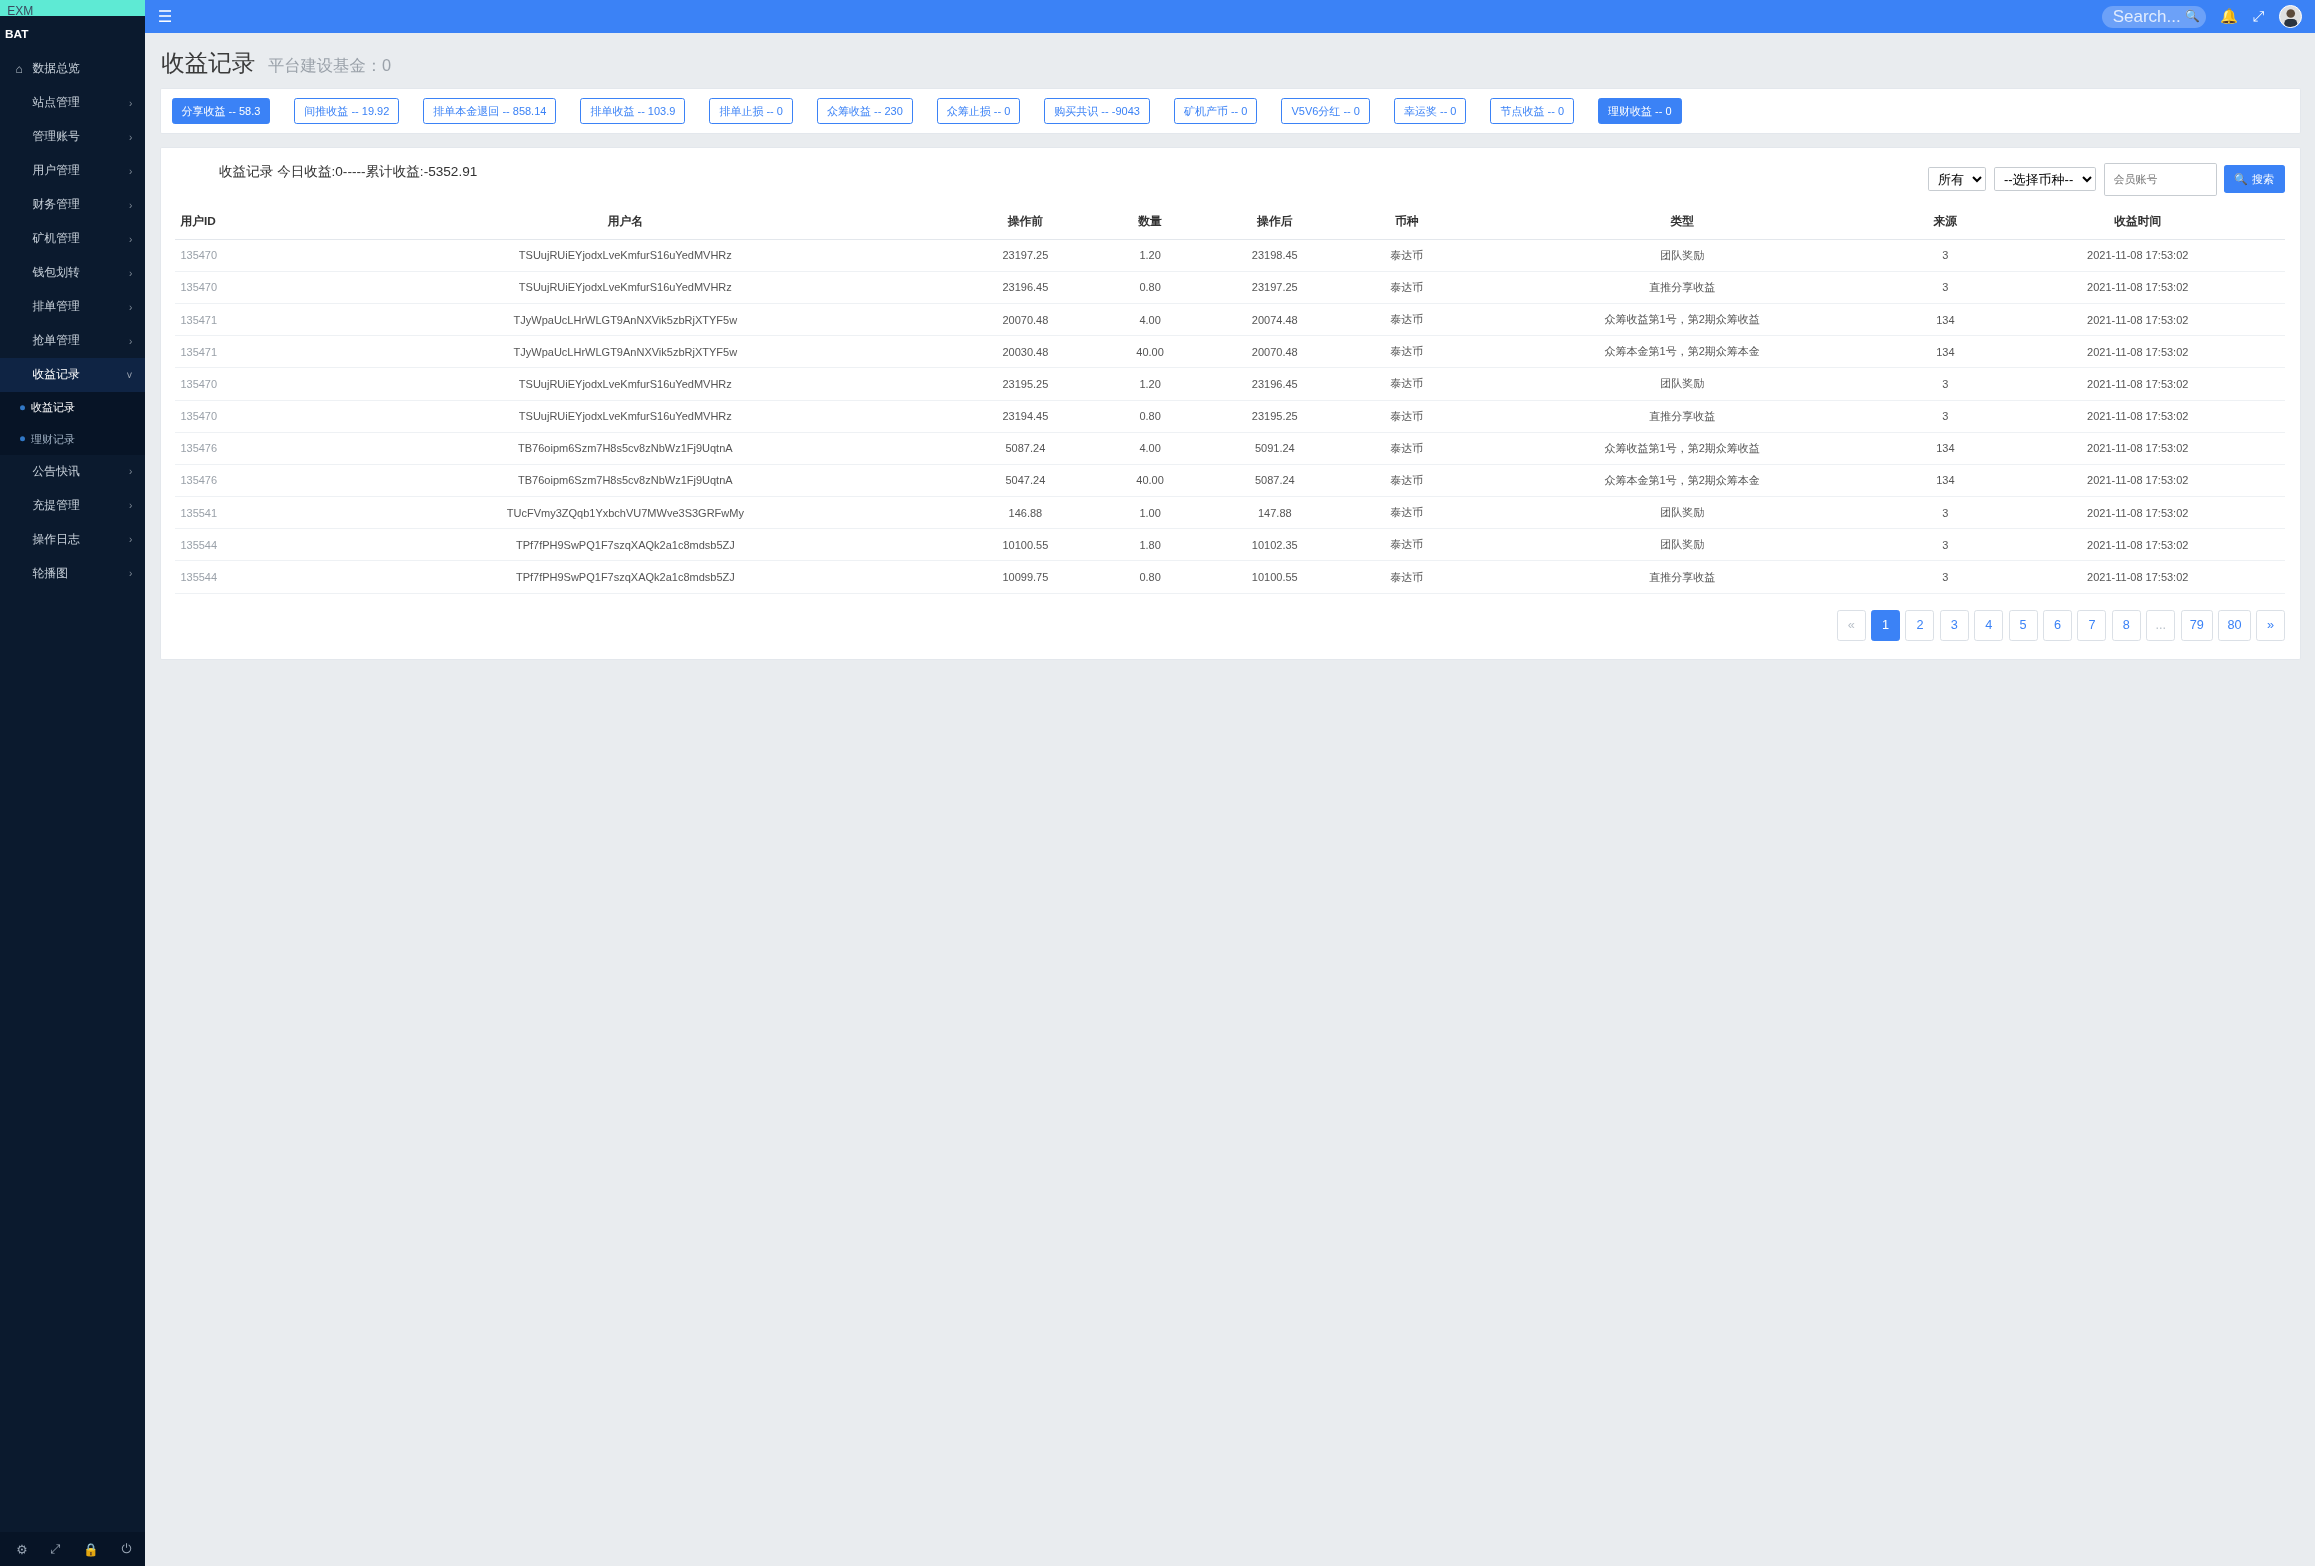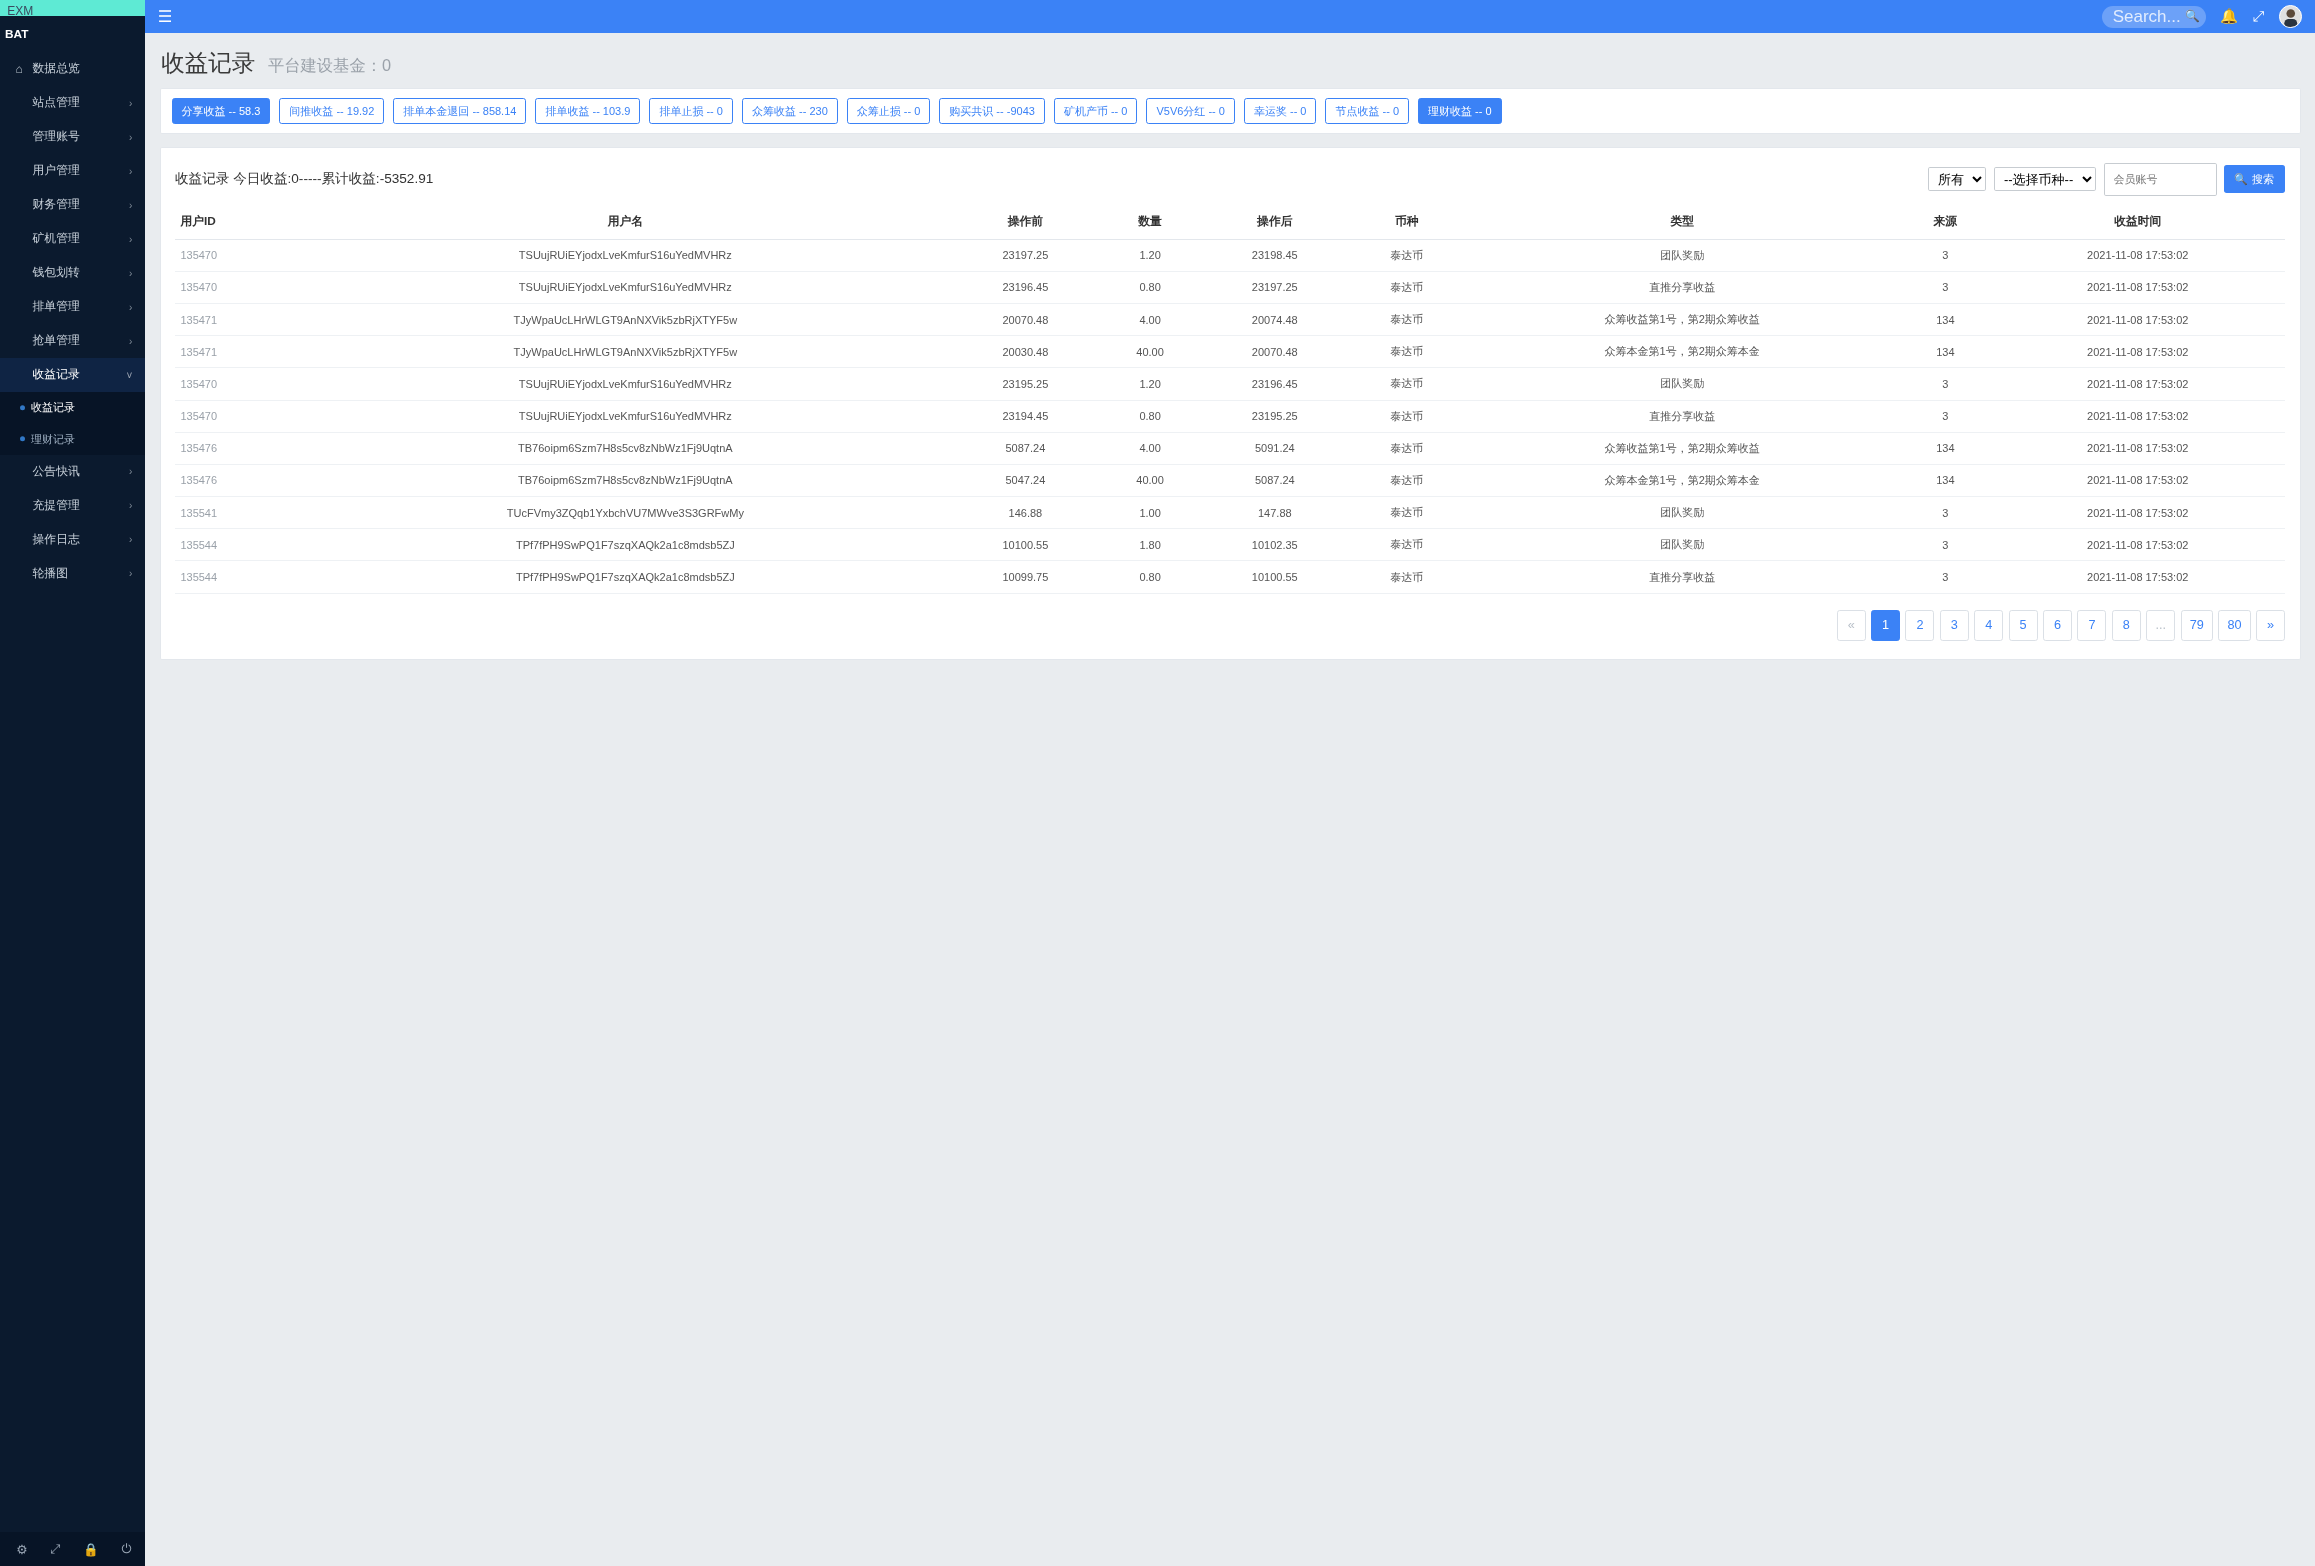--- a/index.html
+++ b/index.html
@@ -37,26 +37,26 @@
 .avatar { width: 23.5px; height: 23.5px; border-radius: 50%; background: #e0e0e0; display: inline-block; border: 1.8px solid #fff; overflow: hidden; }
 .avatar svg { width: 100%; height: 100%; }
 
 .content { flex: 1; overflow-y: auto; padding: 9px 14.5px 27px 14.5px; }
 .page-header { display: flex; align-items: baseline; gap: 12.7px; margin: 5.4px 1.8px 9px 1.8px; }
 .page-title { font-size: 23.5px; font-weight: 500; color: #3a3a3a; }
 .page-sub { font-size: 16.3px; color: #9aa1a9; }
 
 .card { background: #fff; border: 0.9px solid #e3e7ec; border-radius: 1.8px; }
 .tags-card { padding: 9px 11px; margin-bottom: 12.7px; }
-.tag-row { display: flex; flex-wrap: wrap; gap: 9px; }
+.tag-row { display: flex; flex-wrap: wrap; gap: 24px; }
 .tag { border: 0.9px solid #3b82f6; color: #3b82f6; background: #fff; padding: 4.5px 9px; font-size: 11px; border-radius: 2.7px; cursor: pointer; white-space: nowrap; }
 .tag.active { background: #3b82f6; color: #fff; }
 
 .table-card { padding: 14.5px 14.5px 18px 14.5px; }
-.tc-header { display: flex; align-items: center; justify-content: space-between; margin-bottom: 9px; gap: 20px; flex-wrap: wrap; }
+.tc-header { display: flex; justify-content: space-between; margin-bottom: 9px; gap: 20px; flex-wrap: wrap; margin-left: 44px; }
 .tc-title { font-size: 13.6px; color: #333; }
 .tc-filters { display: flex; align-items: center; gap: 7.2px; }
 .tc-filters select { height: 23.5px; border: 0.9px solid #c7ccd1; border-radius: 1.8px; padding: 0 5.4px; font-size: 13px; background: #fff; }
 .tc-filters input { height: 33px; border: 0.9px solid #c7ccd1; border-radius: 1.8px; padding: 0 9px; font-size: 11px; width: 113px; }
 .btn-search { background: #3b82f6; color: #fff; border: none; border-radius: 2.7px; padding: 6.3px 11px; font-size: 11px; cursor: pointer; display: flex; align-items: center; gap: 3.6px; }
 
 table { width: 100%; border-collapse: collapse; }
 th { text-align: center; font-size: 11.8px; font-weight: 600; padding: 9px 5.4px; border-bottom: 1.8px solid #e3e7ec; color: #333; }
 th:first-child { text-align: left; }
 td { text-align: center; font-size: 11px; padding: 8.1px 5.4px; border-bottom: 0.9px solid #eef1f4; color: #555; }

